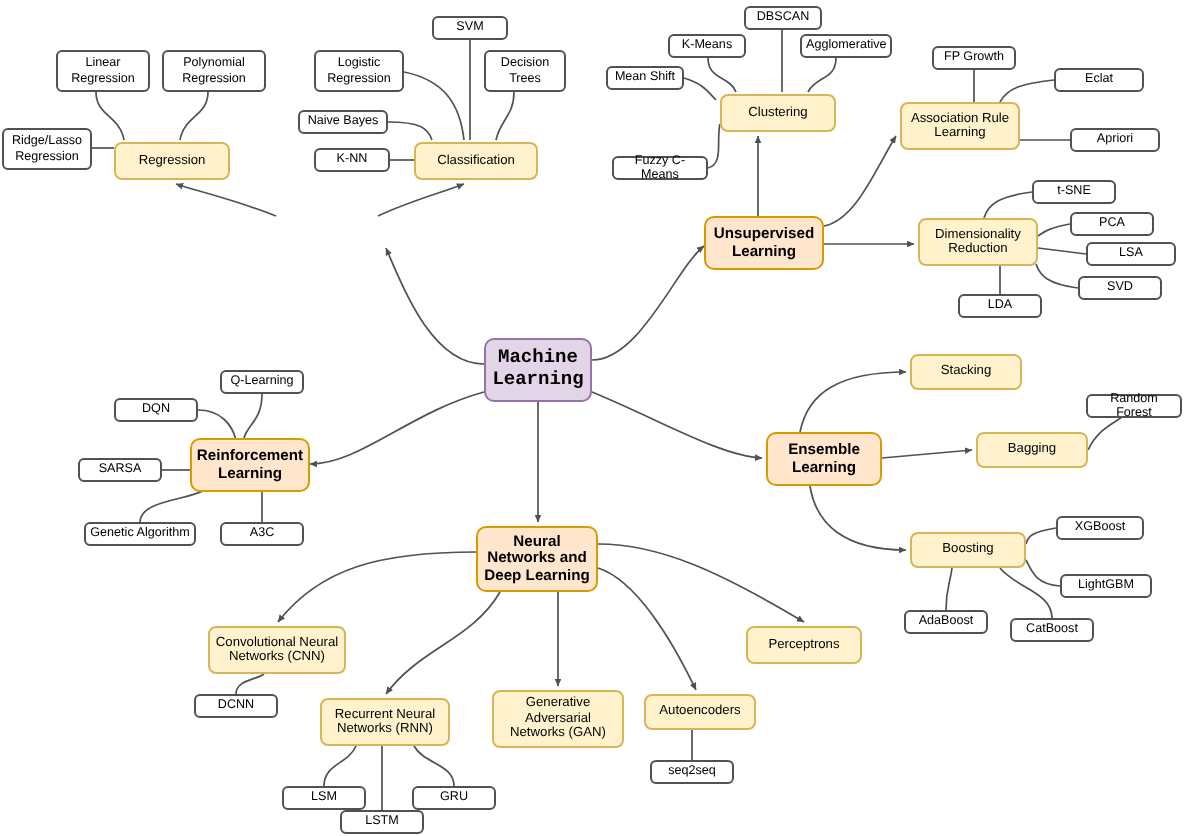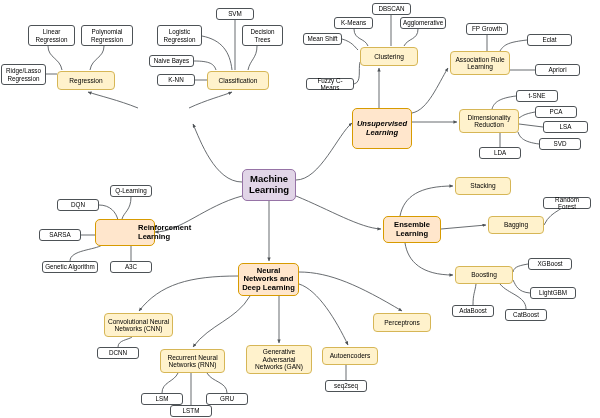--- a/index.html
+++ b/index.html
@@ -42,20 +42,21 @@
     box-sizing: border-box;
   }
   
   .lvl-root {
     background: #e1d5e7;
     border-color: #9673a6;
     border-radius: 5px;
     color: #000000;
     font-weight: bold;
     font-size: 9.5px;
+    font-family: Liberation Mono, monospace;
   }
   
   .lvl-1 {
     background: #ffe6cc;
     border-color: #d79b00;
     border-radius: 5px;
     color: #000000;
     font-weight: bold;
     font-size: 7.6px;
   }
@@ -159,24 +160,24 @@
       <path d="M227,393 C227,382 212,382 207,373"></path>
 
       <path d="M346,380 L346,365"></path>
     </g>
   </svg>
 
   <div class="node lvl-root" style="left:242px;top:169px;width:54px;height:32px;">
       <span>Machine Learning</span>
     </div>
 
-  <div class="node lvl-1" style="left:352px;top:108px;width:60px;height:41px;font-style:italic;">
+  <div class="node lvl-1" style="left:352px;top:108px;width:60px;height:27px;">
       <span>Unsupervised Learning</span>
     </div>
-  <div class="node lvl-1" style="left:95px;top:219px;width:60px;height:27px;padding-left:40px;">
+  <div class="node lvl-1" style="left:95px;top:219px;width:60px;height:27px;">
       <span>Reinforcement Learning</span>
     </div>
   <div class="node lvl-1" style="left:238px;top:263px;width:61px;height:33px;">
       <span>Neural Networks and Deep Learning</span>
     </div>
   <div class="node lvl-1" style="left:383px;top:216px;width:58px;height:27px;">
       <span>Ensemble Learning</span>
     </div>
 
   <div class="node lvl-2" style="left:57px;top:71px;width:58px;height:19px;">

